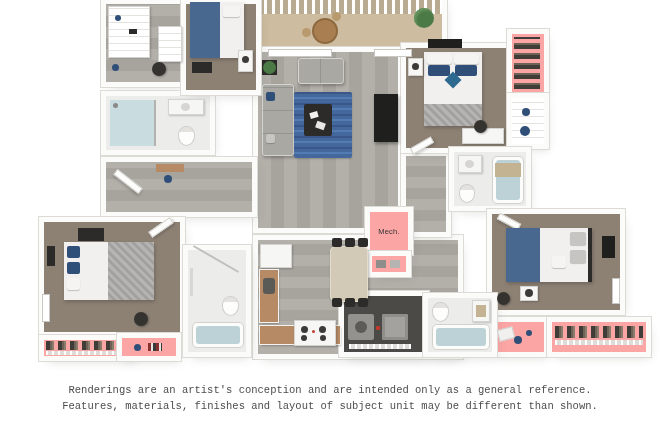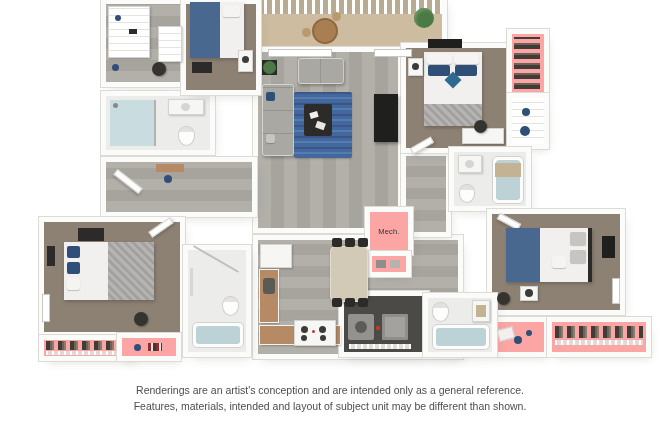--- a/index.html
+++ b/index.html
@@ -38,21 +38,21 @@
   .tub .water{position:absolute;left:3px;right:3px;top:3px;bottom:3px;background:var(--water,#bdd2d6);border-radius:3px;}
   .clothes{background:repeating-linear-gradient(90deg,var(--clothes-a,#403c37) 0 4px,var(--clothes-b,#6e6257) 4px 6px,#8a7c6d 6px 8px,transparent 8px 12px);}
   .clothes-v{background:repeating-linear-gradient(0deg,var(--clothes-a,#403c37) 0 4px,var(--clothes-b,#6e6257) 4px 6px,transparent 6px 10px);}
   .wire{background:repeating-linear-gradient(90deg,#ffffff 0 2px,rgba(255,255,255,0) 2px 6px),#dddcd8;}
   .chair-dot{background:#34332f;border-radius:50%;box-shadow:1px 1px 2px rgba(0,0,0,.3);}
   .dot-blue{background:var(--pillow-blue,#2f4f78);border-radius:50%;}
   .shelf-lines{background:repeating-linear-gradient(0deg,#ffffff 0 6px,#e4e3df 6px 7px);}
   #mech-room{display:flex;align-items:center;justify-content:center;}
   #mech-label{font-size:7.5px;color:#333;letter-spacing:.2px;}
   #disclaimer{position:absolute;left:0;top:382px;width:660px;text-align:center;color:var(--text,#4d4d4d);font-size:10.5px;line-height:16px;}
-  #disclaimer p{margin:0;}
+  #disclaimer p{margin:0;font-family:Liberation Mono, monospace;}
 </style>
 </head>
 <body>
 
 <div id="plan">
 
   <div class="room" style="left:256px;top:0;width:186px;height:46px;background:var(--balcony,#cdbc9f);">
     <div class="f" style="left:0;top:0;width:186px;height:14px;background:repeating-linear-gradient(90deg,#ffffff 0 3px,#b8ab92 3px 8px);"></div>
   </div>
   <div class="room wood" style="left:258px;top:52px;width:140px;height:176px;"></div>
@@ -241,14 +241,14 @@
     <div class="f" style="left:3px;top:4px;width:10px;height:12px;background:#c3b393;"></div>
   </div>
   <div class="f tub" style="left:432px;top:324px;width:56px;height:24px;">
       <div class="water"></div>
     </div>
 
 </div>
 
 <div id="disclaimer">
   <p>Renderings are an artist's conception and are intended only as a general reference.</p>
-  <p>Features, materials, intended and layout of subject unit may be different than shown.</p>
+  <p>Features, materials, finishes and layout of subject unit may be different than shown.</p>
 </div>
 
 </body></html>

